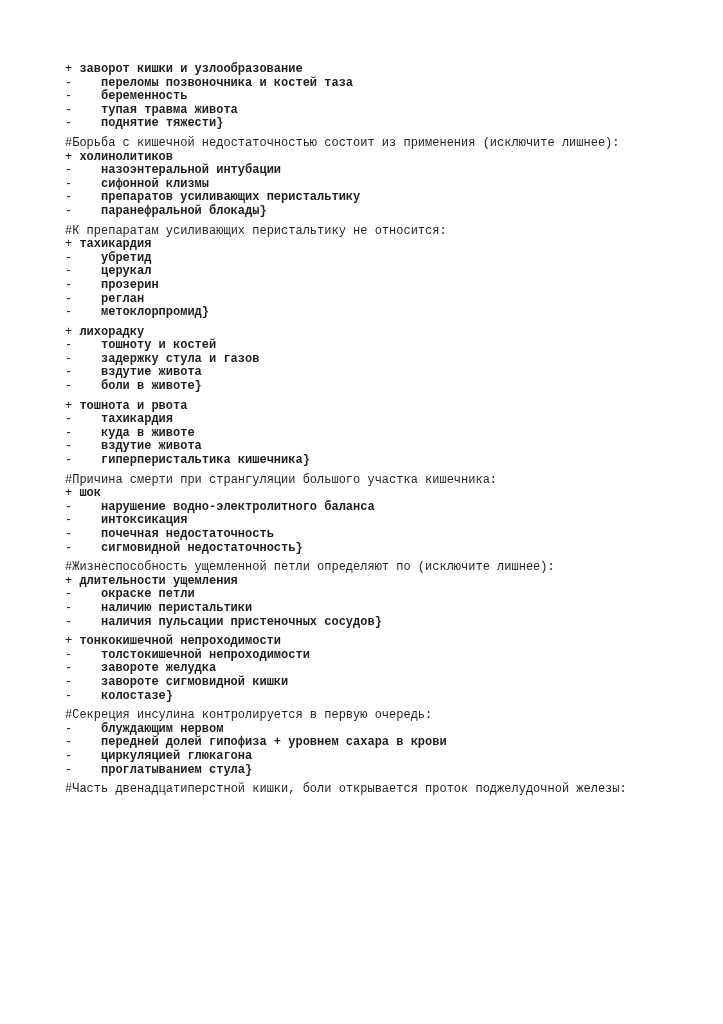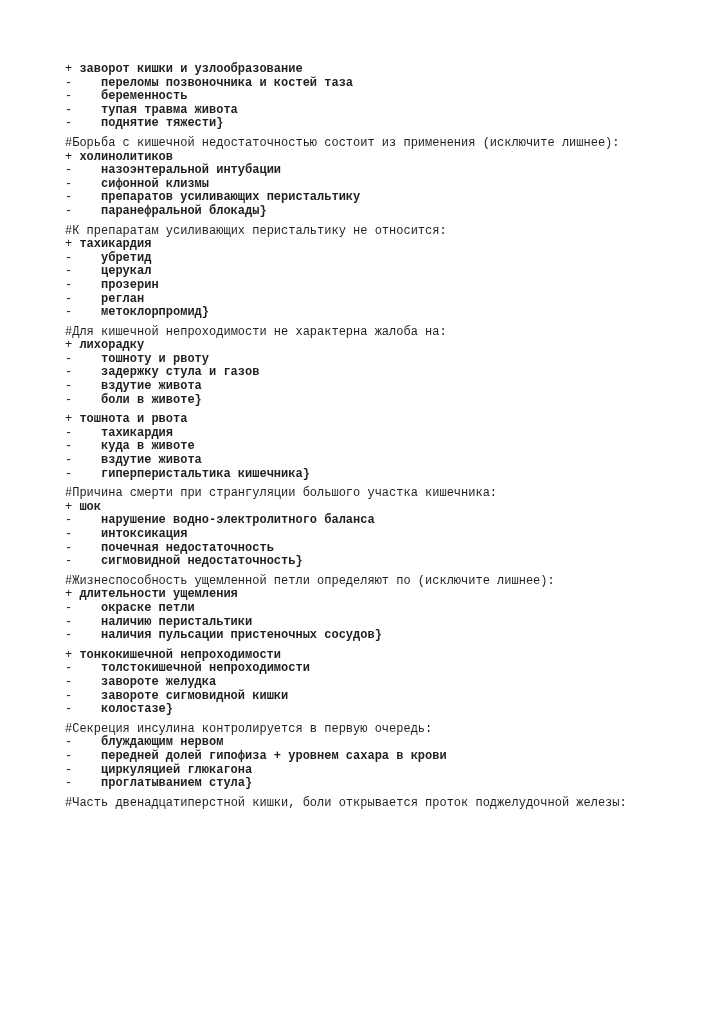--- a/index.html
+++ b/index.html
@@ -99,28 +99,27 @@
         <div class="answer">
           <span class="marker">-</span>
           <span class="atext">реглан</span>
         </div>
         <div class="answer">
           <span class="marker">-</span>
           <span class="atext">метоклорпромид}</span>
         </div>
       </div>
       <div class="block">
-        <p class="question">#Для кишечной непроходимости не характерна жалоба на:</p>
         <div class="answer correct">
           <span class="marker">+</span>
           <span class="atext">лихорадку</span>
         </div>
         <div class="answer">
           <span class="marker">-</span>
-          <span class="atext">тошноту и рвоту</span>
+          <span class="atext">тошноту и костей</span>
         </div>
         <div class="answer">
           <span class="marker">-</span>
           <span class="atext">задержку стула и газов</span>
         </div>
         <div class="answer">
           <span class="marker">-</span>
           <span class="atext">вздутие живота</span>
         </div>
         <div class="answer">

